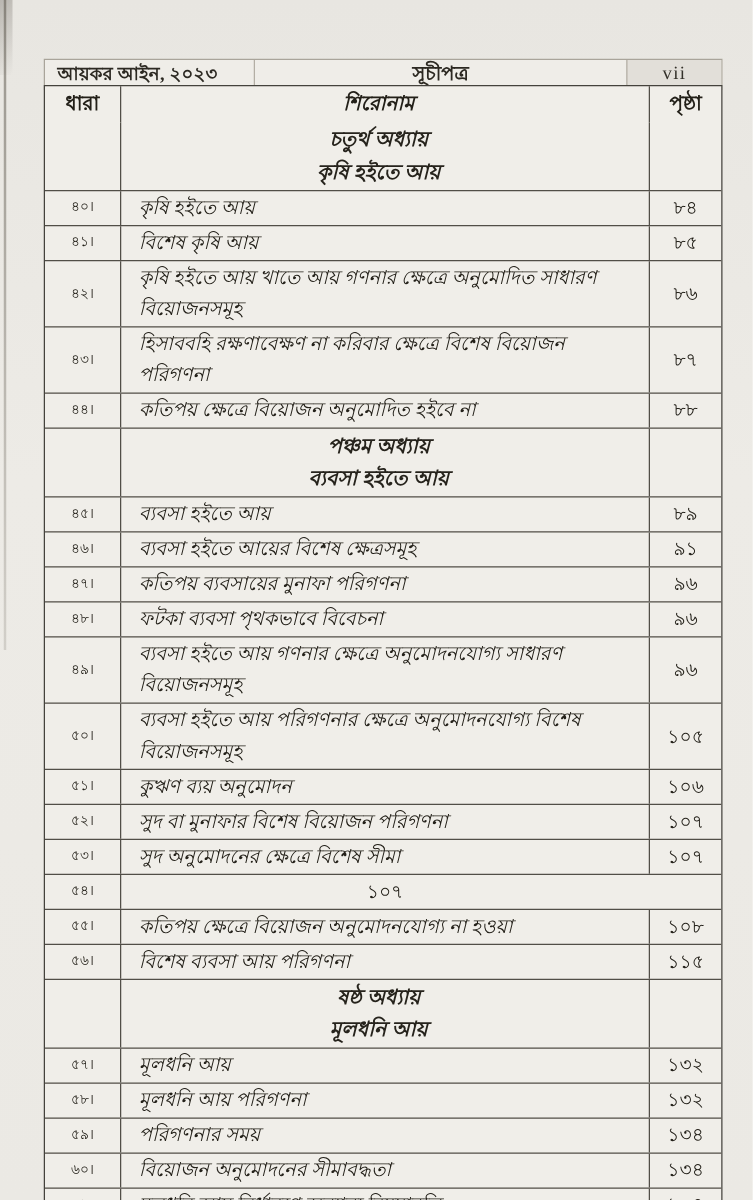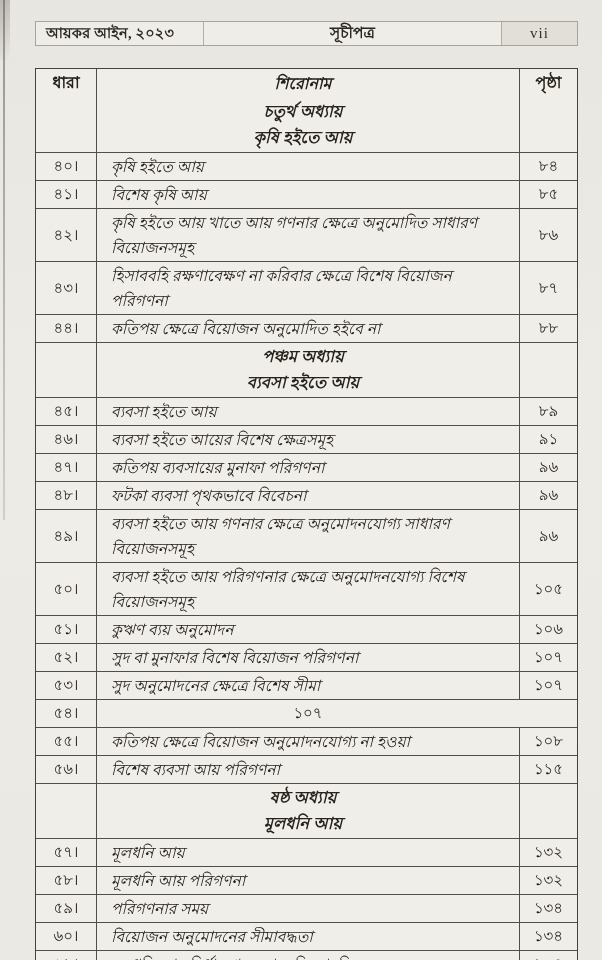--- a/index.html
+++ b/index.html
@@ -14,21 +14,21 @@
   .scan-edge{
     position:absolute;left:3px;top:0;width:2px;height:520px;
     background:linear-gradient(180deg,rgba(110,105,95,.65),rgba(130,125,115,.25));
   }
   .scan-edge2{
     position:absolute;left:0;top:0;width:10px;height:60px;
     background:linear-gradient(135deg,rgba(100,95,88,.35),rgba(100,95,88,0));
   }
   
   .topband{
-    position:absolute;left:35px;top:21px;width:543px;height:25px;
+    position:absolute;left:35px;top:47px;width:543px;height:25px;
     display:flex;align-items:stretch;
     border:1px solid #a9a49a;
     box-sizing:border-box;
     background:#efede8;
   }
   .tb-left{
     width:168px;display:flex;align-items:center;justify-content:flex-start;
     padding-left:10px;border-right:1px solid #b3aea4;box-sizing:border-box;
     font-size:14.5px;font-weight:600;letter-spacing:.2px;color:#2c2922;
   }
@@ -56,21 +56,21 @@
   }
   .trow:first-child{border-top:none;}
   .c{
     border-left:1px solid #514e47;
     display:flex;align-items:center;
     box-sizing:border-box;
     min-height:27px;
     padding:1px 4px;
   }
   .c:first-child{border-left:none;}
-  .c.serial{justify-content:center;font-size:15px;}
+  .c.serial{justify-content:center;font-size:11px;}
   .c.title{justify-content:flex-start;padding-left:14px;padding-right:10px;font-size:15.5px;line-height:25px;font-style:italic;}
   .c.page{justify-content:center;font-size:15px;}
   .hrow .c{min-height:29px;font-weight:700;font-size:16px;}
   .hrow .c.title{justify-content:center;padding-left:0;}
   .trow.chapter .c{min-height:54px;}
   .trow.chapter .c.title{
     flex-direction:column;justify-content:center;align-items:center;
     padding-left:0;font-weight:700;font-size:16.5px;line-height:26px;color:#26231c;
   }
 </style>

